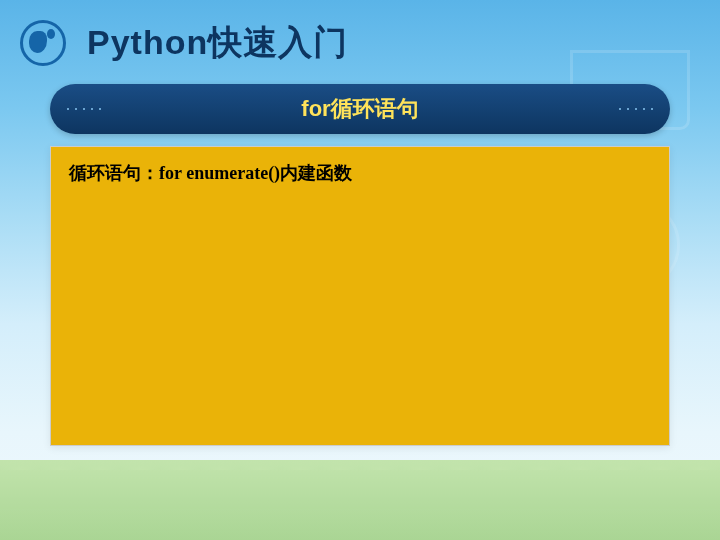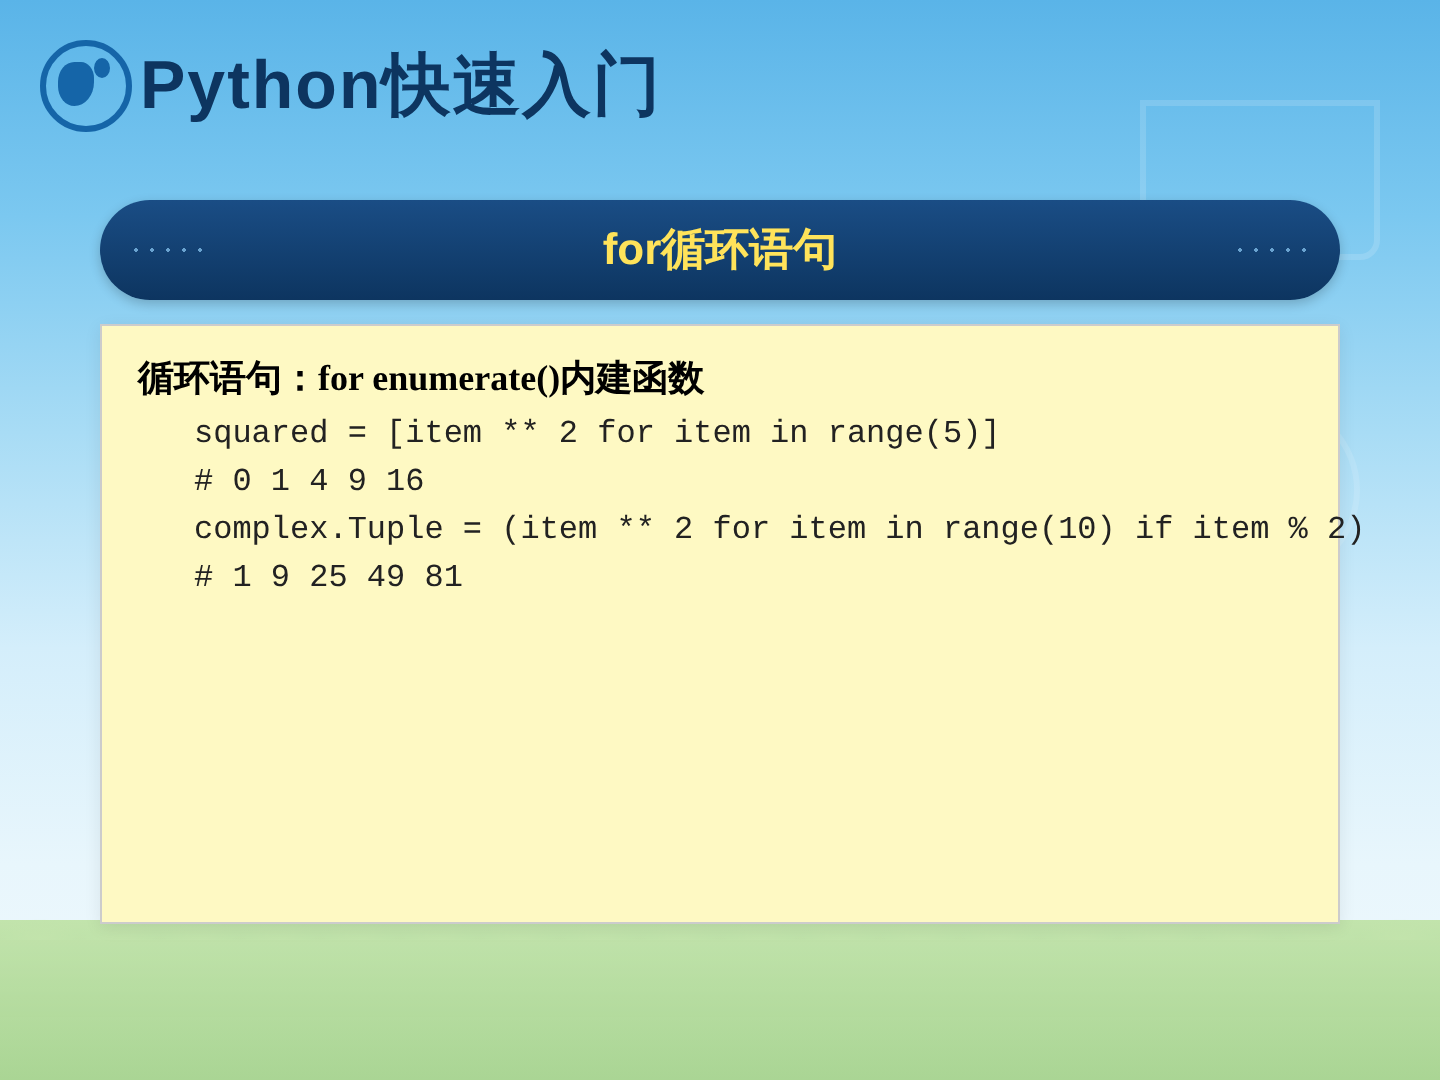--- a/index.html
+++ b/index.html
@@ -59,21 +59,21 @@
     right: 0;
     height: 25px;
     background: radial-gradient(ellipse 30px 15px at 50% 100%, #a8d878 0%, transparent 70%);
     background-size: 40px 25px;
     background-repeat: repeat-x;
   }
   .header {
     display: flex;
     align-items: center;
     padding: 20px 20px 10px 20px;
-    gap: 4px;
+    gap: 21px;
   }
   .globe-icon {
     width: 46px;
     height: 46px;
     border: 3px solid #1565a8;
     border-radius: 50%;
     position: relative;
     flex-shrink: 0;
   }
   .globe-icon::before {
@@ -96,21 +96,21 @@
     background: #1565a8;
     border-radius: 50%;
   }
   .page-title {
     font-size: 34px;
     font-weight: bold;
     color: #0d3560;
     letter-spacing: 1px;
   }
   .banner {
-    margin: 24px 50px 0 50px;
+    margin: 8px 50px 0 50px;
     background: linear-gradient(to bottom, #1a4d85 0%, #0d3560 100%);
     border-radius: 30px;
     padding: 10px 20px;
     text-align: center;
     position: relative;
     box-shadow: 0 2px 6px rgba(0,0,0,0.2);
   }
   .banner::before, .banner::after {
     content: "";
     position: absolute;
@@ -125,21 +125,21 @@
   }
   .banner::before { left: 14px; }
   .banner::after { right: 14px; }
   .banner-text {
     color: #ffe35a;
     font-size: 22px;
     font-weight: bold;
   }
   .content-card {
     margin: 12px 50px 0 50px;
-    background: #fef9c3;
+    background: #eab308;
     border: 1px solid #ccc;
     padding: 14px 18px 24px 18px;
     min-height: 300px;
     box-shadow: 0 2px 8px rgba(0,0,0,0.08);
     position: relative;
     z-index: 2;
   }
   .section-heading {
     font-size: 18px;
     font-weight: bold;
@@ -171,18 +171,14 @@
 </div>
 
 <div class="banner">
   <div class="banner-text">for循环语句</div>
 </div>
 
 <div class="content-card">
 
   <div class="section-heading">循环语句：for enumerate()内建函数</div>
 
-  <div class="code-block">squared = [item ** 2 for item in range(5)]
-# 0 1 4 9 16
-complex.Tuple = (item ** 2 for item in range(10) if item % 2)
-# 1 9 25 49 81</div>
 
 </div>
 
 </body></html>

